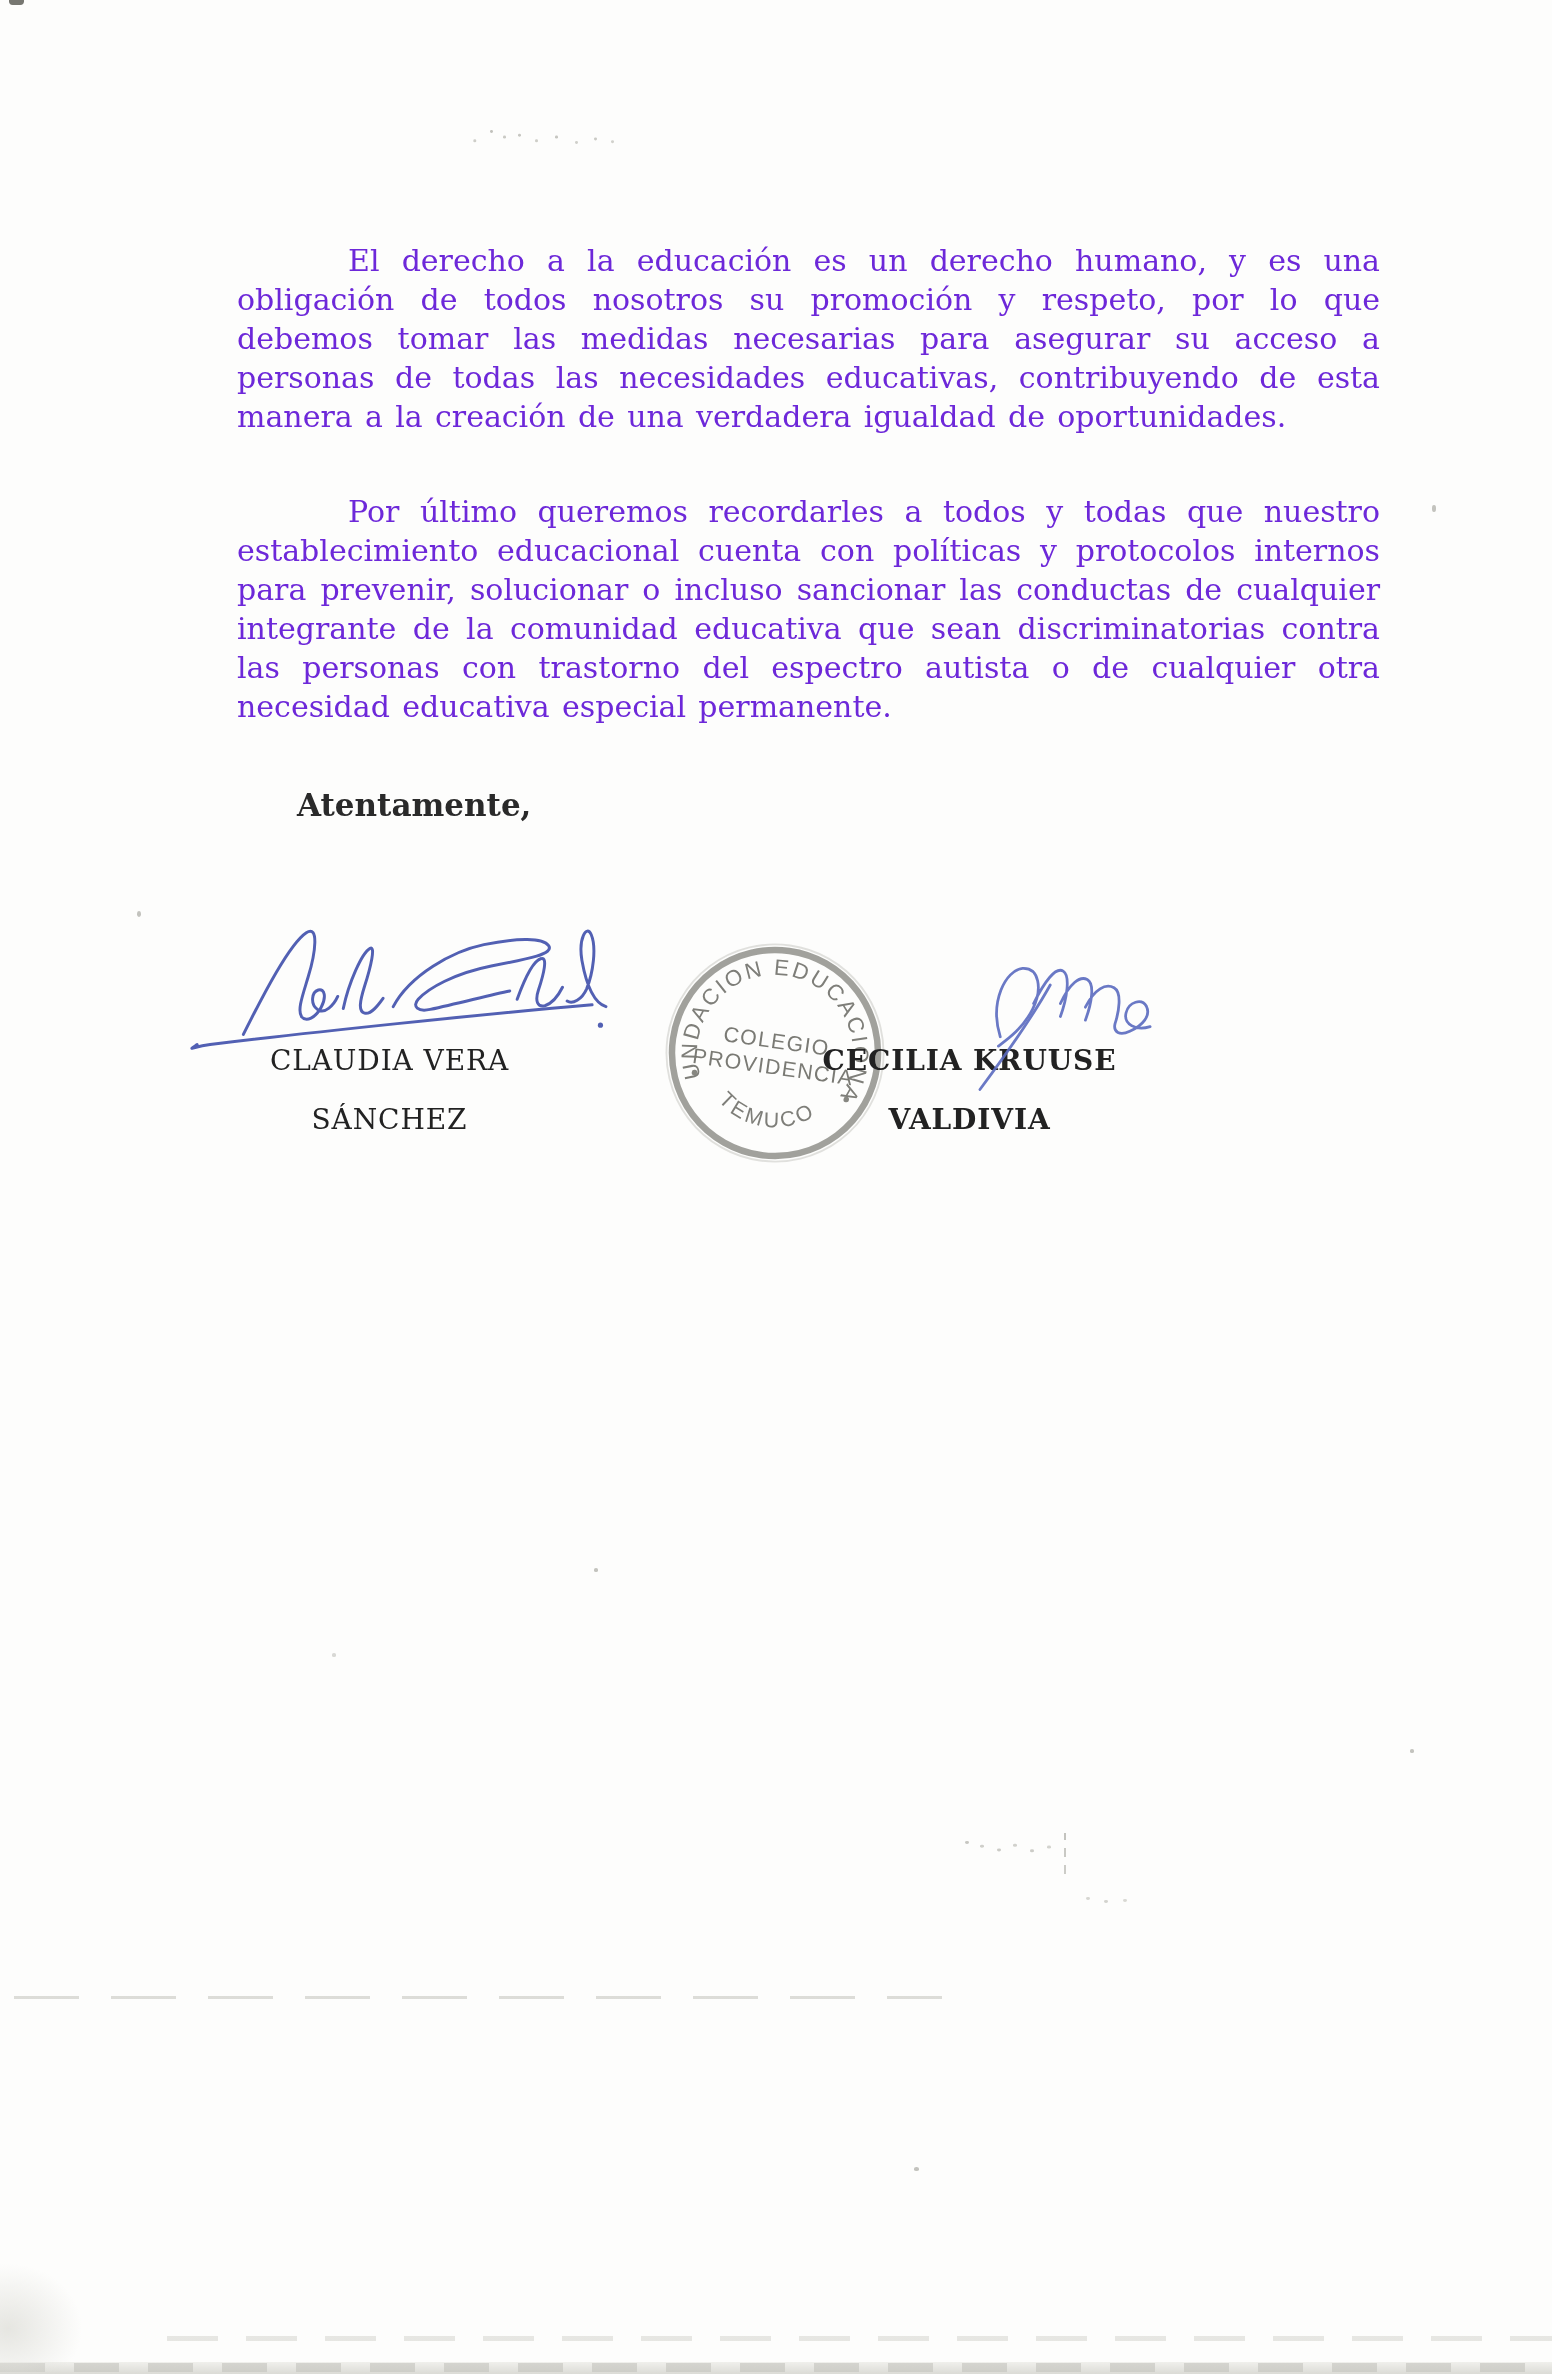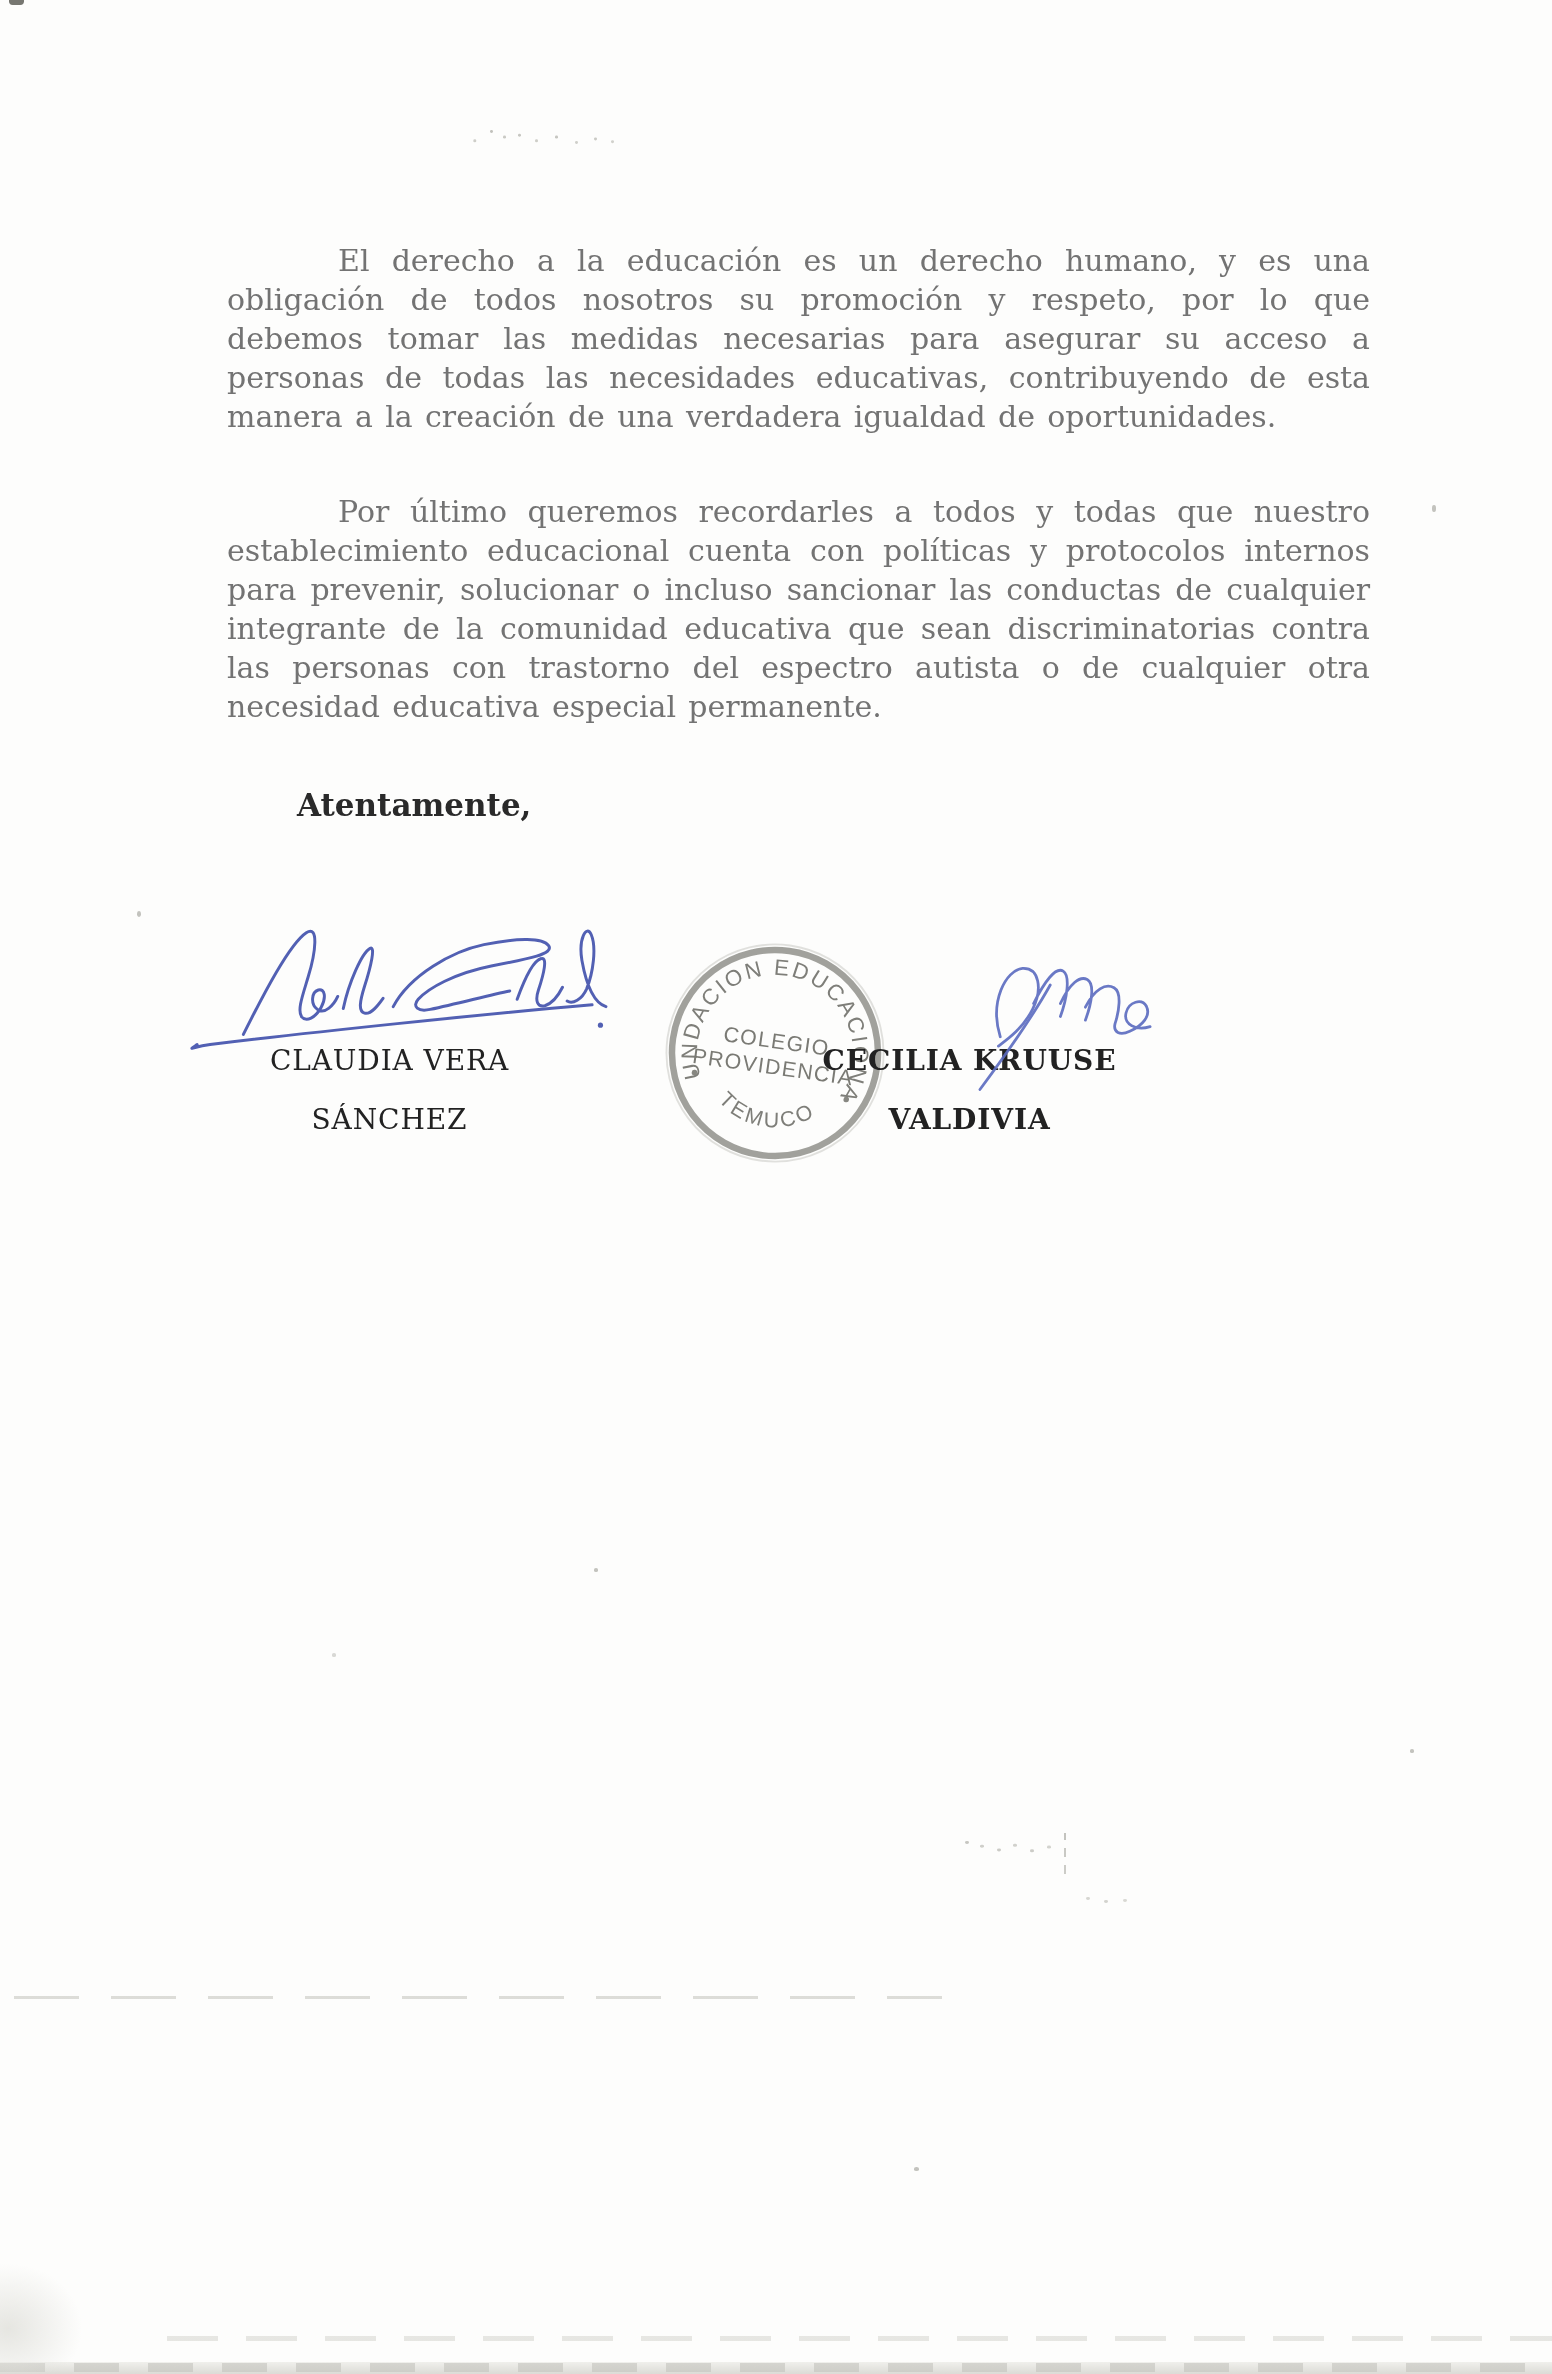--- a/index.html
+++ b/index.html
@@ -7,26 +7,26 @@
     position:relative;
     width:1553px;height:2375px;
     background:#fdfdfc;
     overflow:hidden;
     font-family:"DejaVu Serif", serif;
     color:#262626;
   }
   
   .para{
     position:absolute;
-    left:227px;width:1143px;
+    left:237px;width:1143px;
     font-size:30px;line-height:39px;
     text-align:justify;
     text-indent:111px;
     word-spacing:2.8px;
-    color:#737373;
+    color:#6d28d9;
   }
   .closing{
     position:absolute;
     left:297px;top:787px;
     font-size:31px;
     color:#2a2a2a;
     font-weight:bold;
   }
   
   .sig-block{

